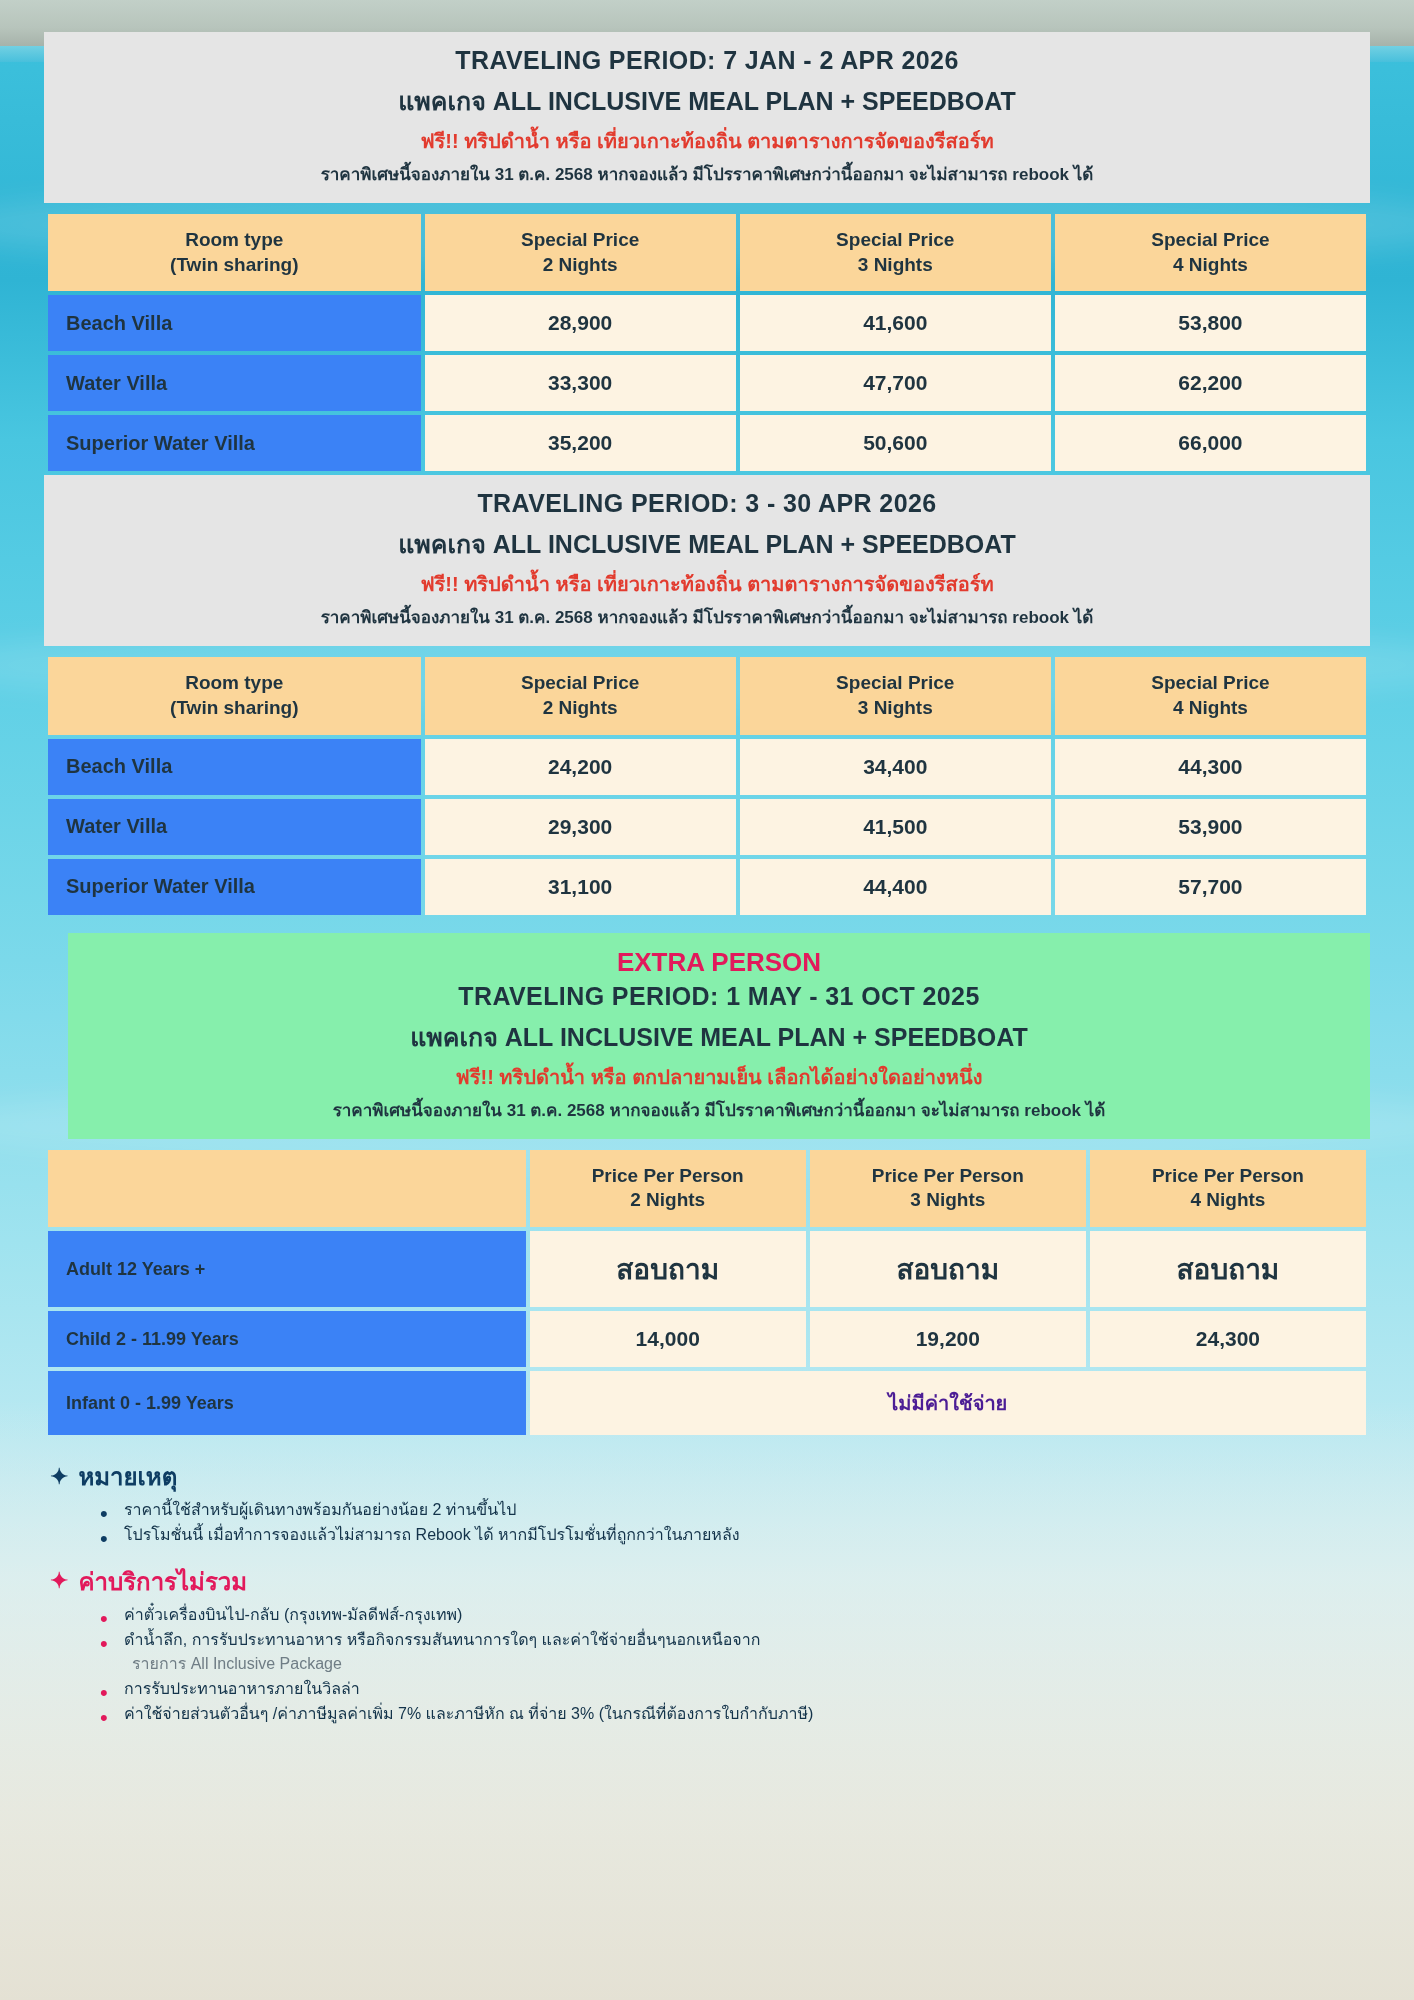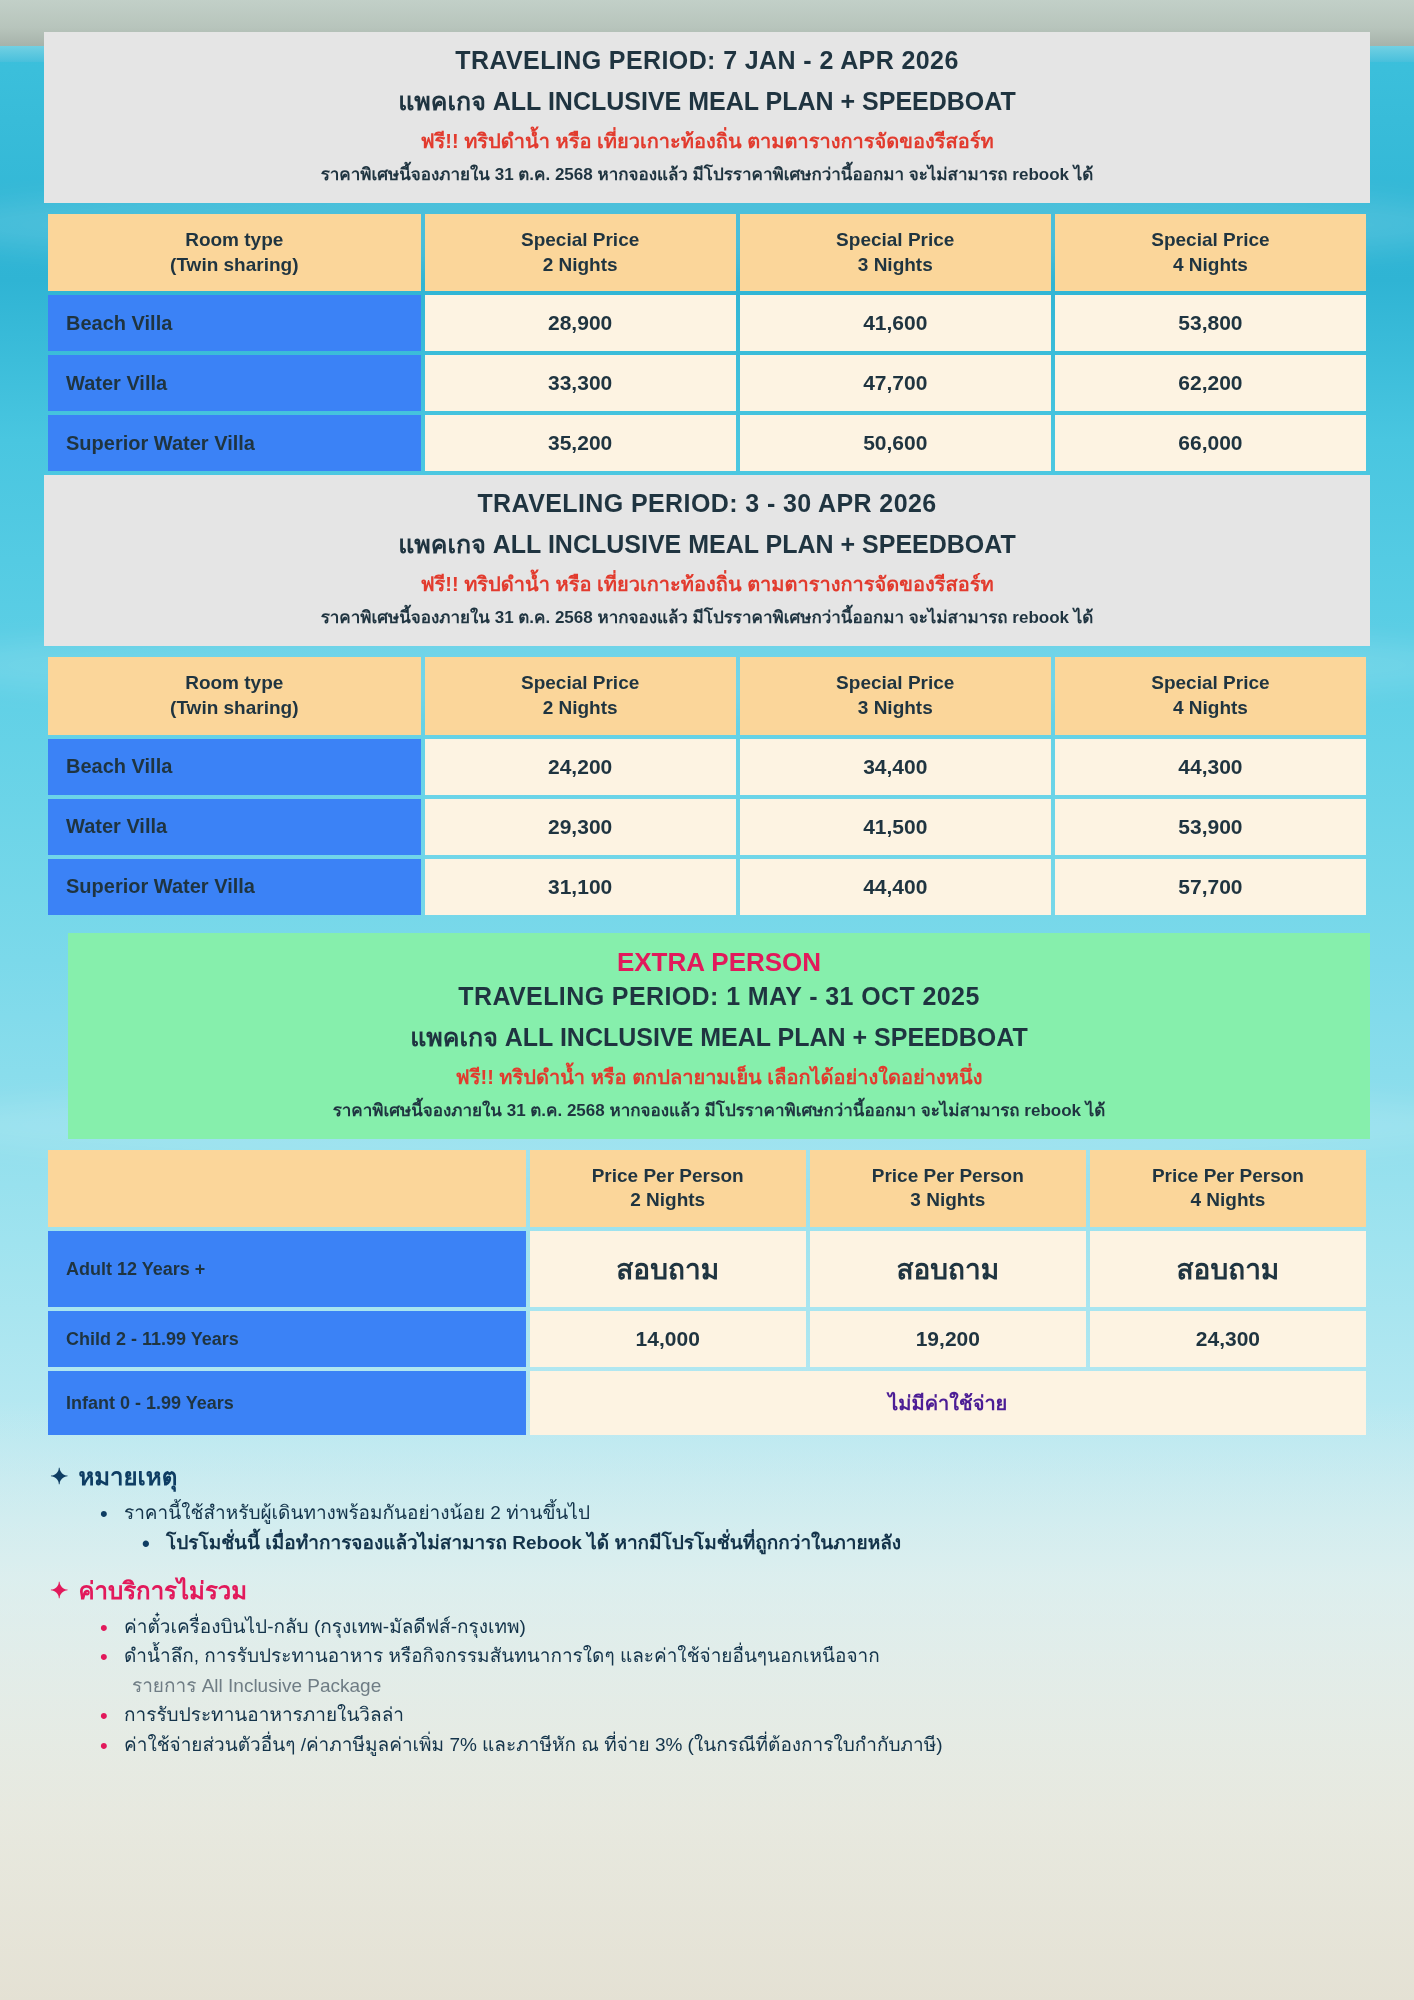--- a/index.html
+++ b/index.html
@@ -166,35 +166,35 @@
     line-height: 1;
   }
   .diamond.red { color: #e2195b; }
   ul.bullets {
     margin: 2px 0 0 0;
     padding-left: 70px;
     list-style: none;
   }
   ul.bullets li {
     position: relative;
-    font-size: 19px;
+    font-size: 16px;
     color: #13334a;
     line-height: 1.55;
     padding-left: 4px;
   }
   ul.bullets li::before {
     content: "•";
     position: absolute;
     left: -20px;
     top: -1px;
     font-size: 22px;
     color: #0e3d63;
   }
   ul.bullets.red-dots li::before { color: #e2195b; }
-  ul.bullets li.bold { font-weight: bold; margin-left: 42px; }
+  ul.bullets li.bold { font-weight: normal; }
   ul.bullets li .muted { color: #6f7d85; }
   ul.bullets li .sub { display: block; padding-left: 8px; }
 </style>
 </head>
 <body>
 
 <div class="bg">
   <div class="deck"></div>
   <div class="deck2"></div>
   <div class="ripple" style="top:180px"></div>

